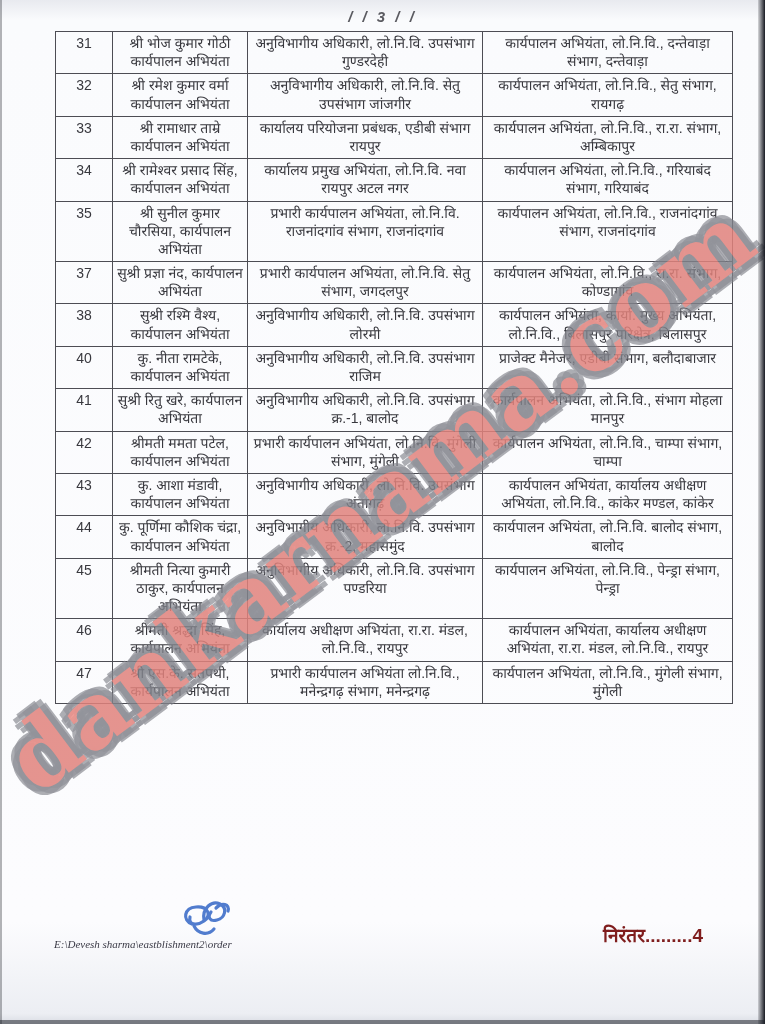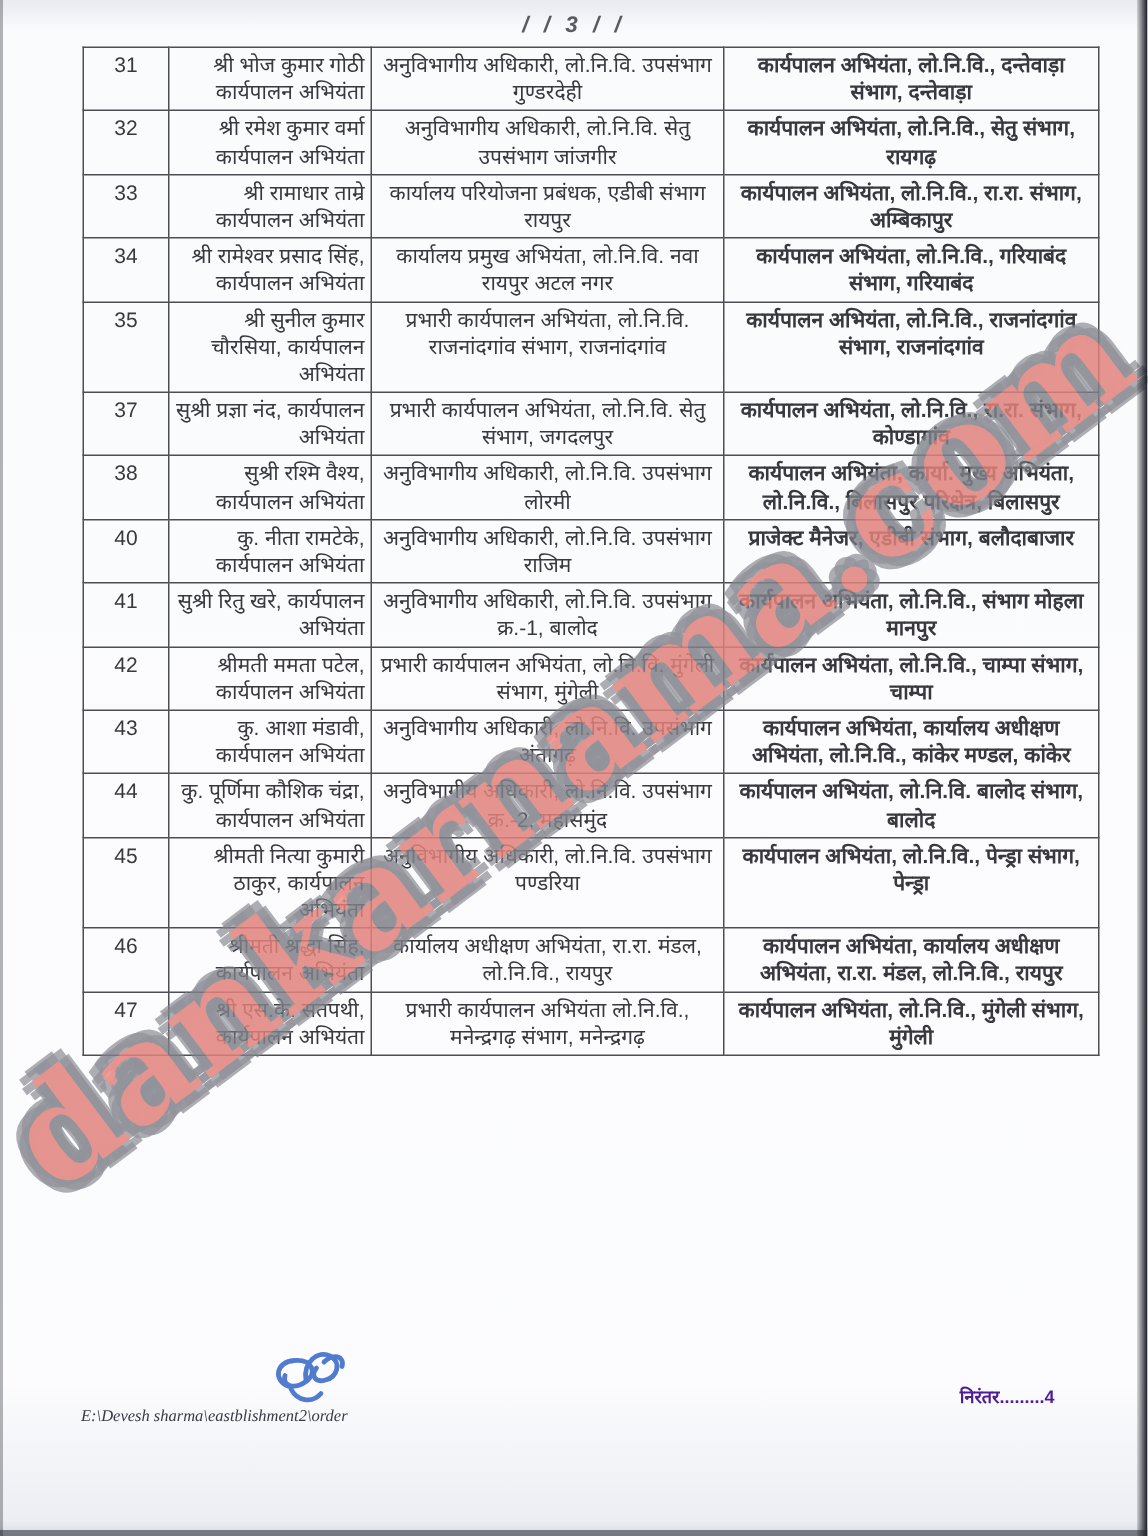--- a/index.html
+++ b/index.html
@@ -21,26 +21,26 @@
 
   table.transfer{
     position:absolute;left:55px;top:31px;width:655px;
     border-collapse:collapse;table-layout:fixed;
     font-size:14px;line-height:1.3;color:#38383e;
   }
   table.transfer td{
     border:1px solid #4d4d54;vertical-align:top;padding:2px 4px 3px 4px;
   }
   td.c-sno{width:48px;text-align:center;}
-  td.c-name{width:126px;text-align:right;}
+  td.c-name{width:126px;text-align:center;}
   td.c-from{width:226px;text-align:center;margin-left:31px;}
-  td.c-to{width:241px;text-align:center;font-weight:bold;}
+  td.c-to{width:241px;text-align:center;}
 
   .continuation{
-    position:absolute;right:62px;top:922px;font-size:12px;color:#4c1d95;font-weight:bold;
+    position:absolute;right:62px;top:922px;font-size:19px;color:#7f1d1d;font-weight:bold;
   }
   .file-path{
     position:absolute;left:54px;top:938px;font-size:11px;color:#3a3a46;
     font-family:"Liberation Serif","DejaVu Serif",serif;font-style:italic;
   }
   .signature{position:absolute;left:170px;top:890px;width:90px;height:58px;}
 
   .watermark{
     position:absolute;left:-60px;top:438px;width:880px;height:120px;
     display:flex;align-items:center;justify-content:center;

